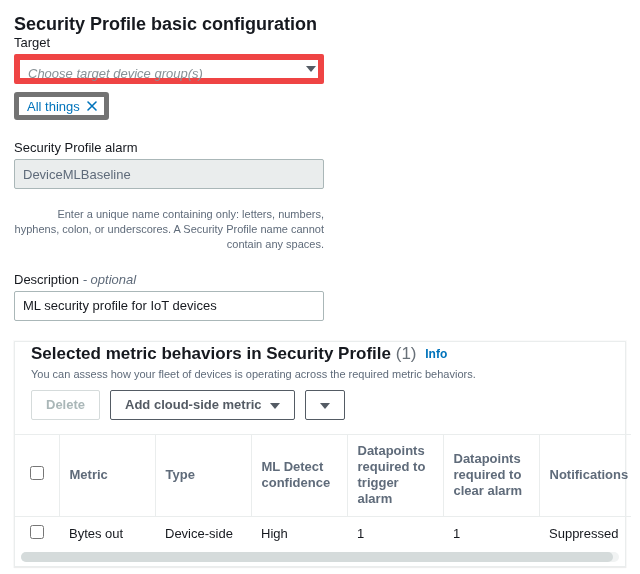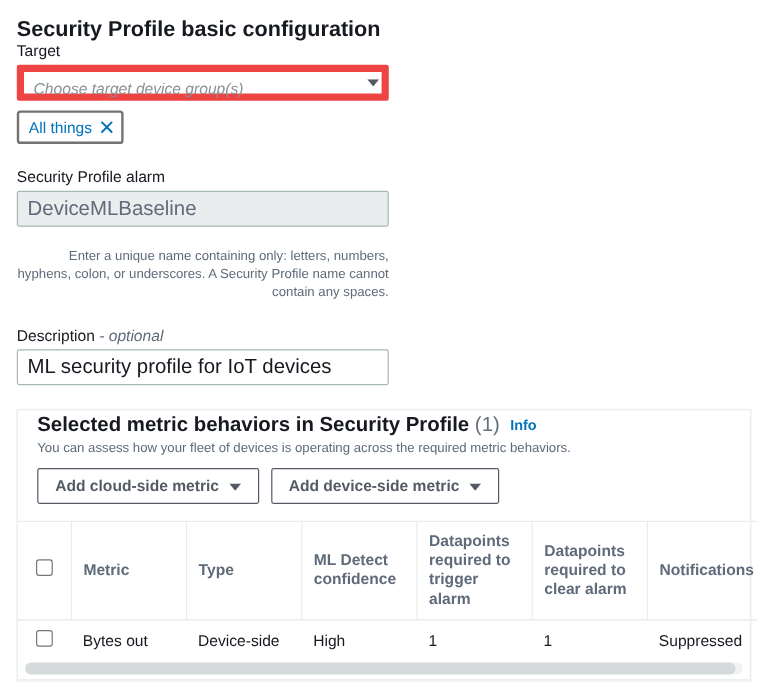--- a/index.html
+++ b/index.html
@@ -47,40 +47,40 @@
     position: absolute;
     right: 8px;
     top: 50%;
     transform: translateY(-50%);
     pointer-events: none;
   }
   .caret svg { display:block; }
   .token {
     display: inline-flex;
     align-items: center;
-    border: 2px solid #737373;
+    border: 5px solid #737373;
     color: #0073bb;
     border-radius: 3px;
     padding: 4px 6px 4px 8px;
     font-size: 13px;
     height: 28px;
     gap:6px;
   }
   .token .x {
     display: inline-flex;
     cursor: pointer;
   }
   .section-gap { height: 20px; }
   .text-input {
     width: 310px;
     height: 30px;
     border: 1px solid #aab7b8;
     border-radius: 2px;
     padding: 0 8px;
-    font-size: 17px;
+    font-size: 13px;
     color: #16191f;
     background:#fff;
   }
   .text-input.readonly {
     background: #eaeded;
     color: #5f6b7a;
   }
   .hint {
     font-size: 11px;
     color: #5f6b7a;
@@ -237,28 +237,28 @@
 <div class="panel">
   <div class="panel-inner">
     <div class="panel-title">
       <span>Selected metric behaviors in Security Profile</span>
       <span class="count">(1)</span>
       <a class="info-link">Info</a>
     </div>
     <div class="panel-sub">You can assess how your fleet of devices is operating across the required metric behaviors.</div>
 
     <div class="btn-row">
+      <button class="btn disabled">Delete</button>
       <button class="btn">
         <span>Add cloud-side metric</span>
         <span><svg width="10" height="6" viewBox="0 0 10 6">
               <path d="M0 0 L5 6 L10 0 Z" fill="#545b64"></path>
             </svg></span>
       </button>
       <button class="btn">
-        <span>Add device-side metric</span>
         <span><svg width="10" height="6" viewBox="0 0 10 6">
               <path d="M0 0 L5 6 L10 0 Z" fill="#545b64"></path>
             </svg></span>
       </button>
     </div>
   </div>
 
   <table>
     <colgroup>
       <col style="width:44px">

